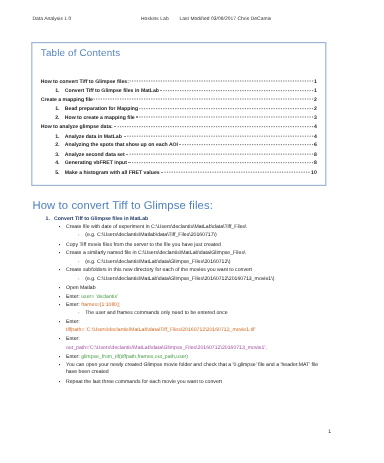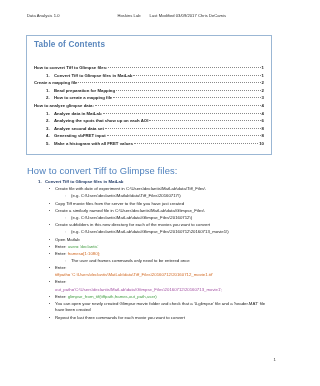--- a/index.html
+++ b/index.html
@@ -24,21 +24,21 @@
 
   
   .toc-box{
     position:absolute;left:26px;top:35px;width:246px;
     box-sizing:border-box;
     border:0.7px solid #9bb7d4;
     padding:4px 7px 6px 7px;
     background:#ffffff;
   }
   .toc-title{
-    font-size:8.2px;color:#5a87bd;font-weight:700;
+    font-size:8.2px;color:#5a87bd;font-weight:400;
     letter-spacing:0.15px;line-height:10px;margin-bottom:14px;
   }
   .toc-row{
     display:flex;align-items:baseline;
     font-size:4.3px;line-height:7.6px;color:#1d1d1d;white-space:nowrap;
   }
   .toc-row.lvl1{font-weight:bold;}
   .toc-row.lvl2{padding-left:12px;font-weight:bold;}
   .toc-num{width:8px;flex:0 0 auto;}
   .toc-label{flex:0 0 auto;}

